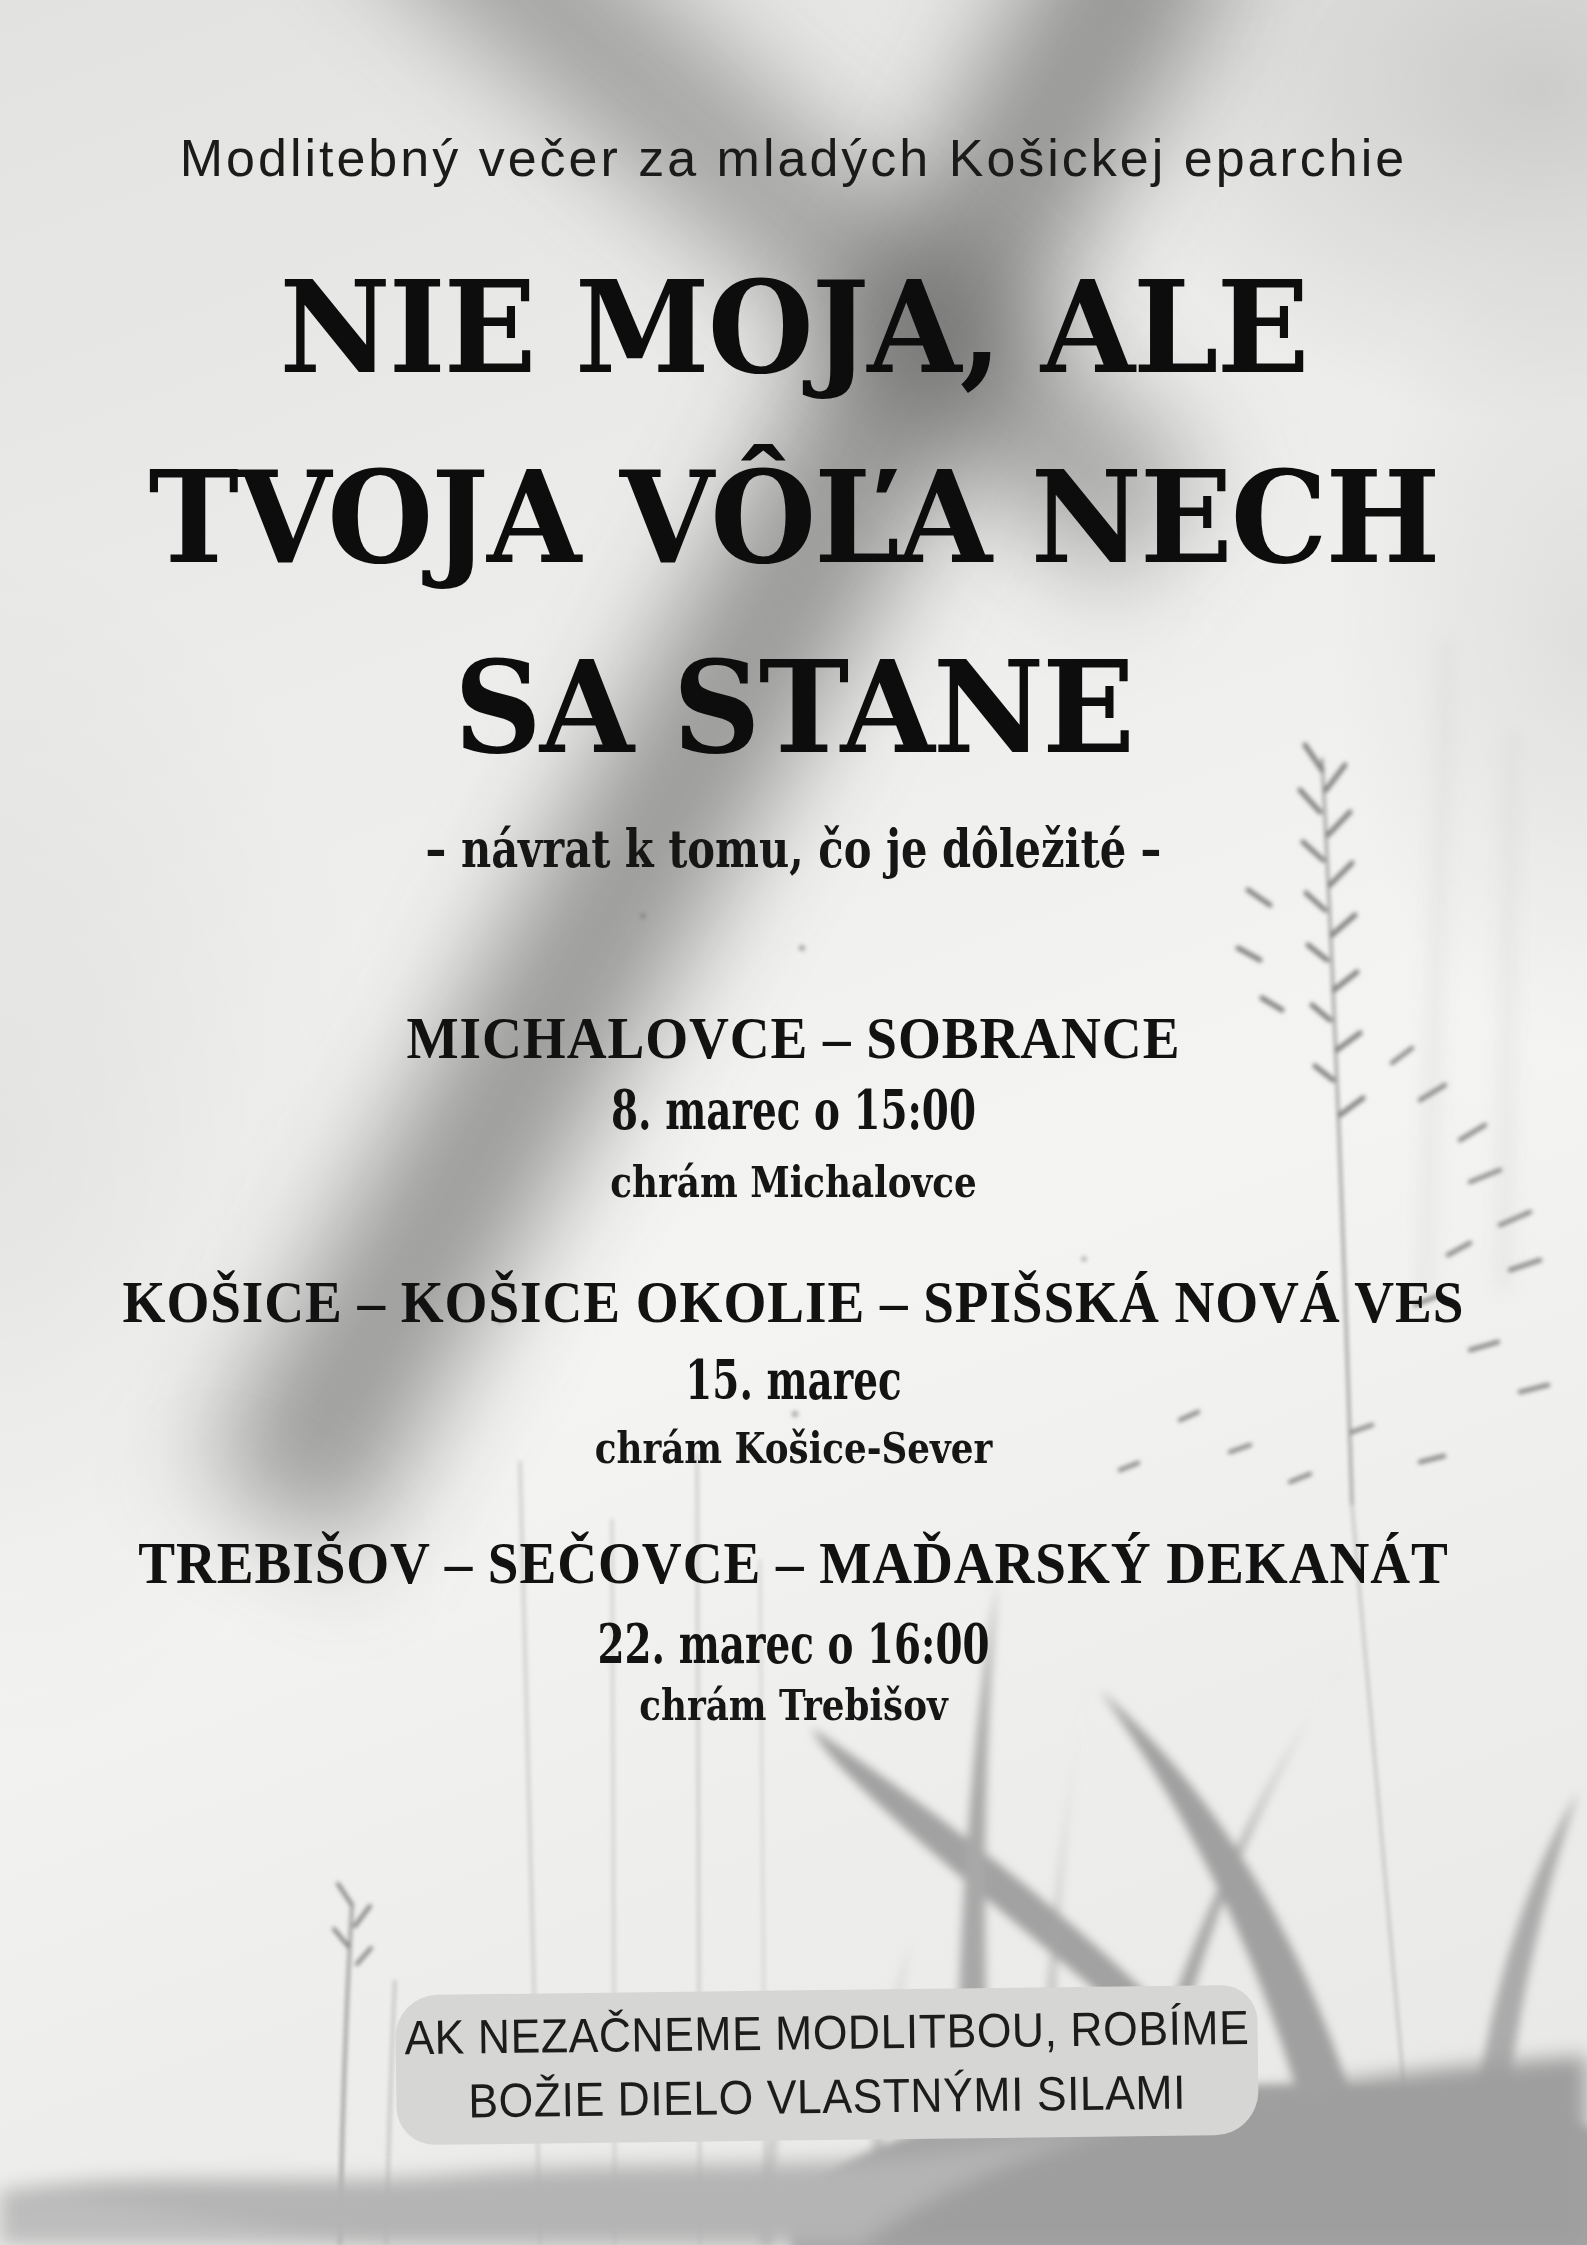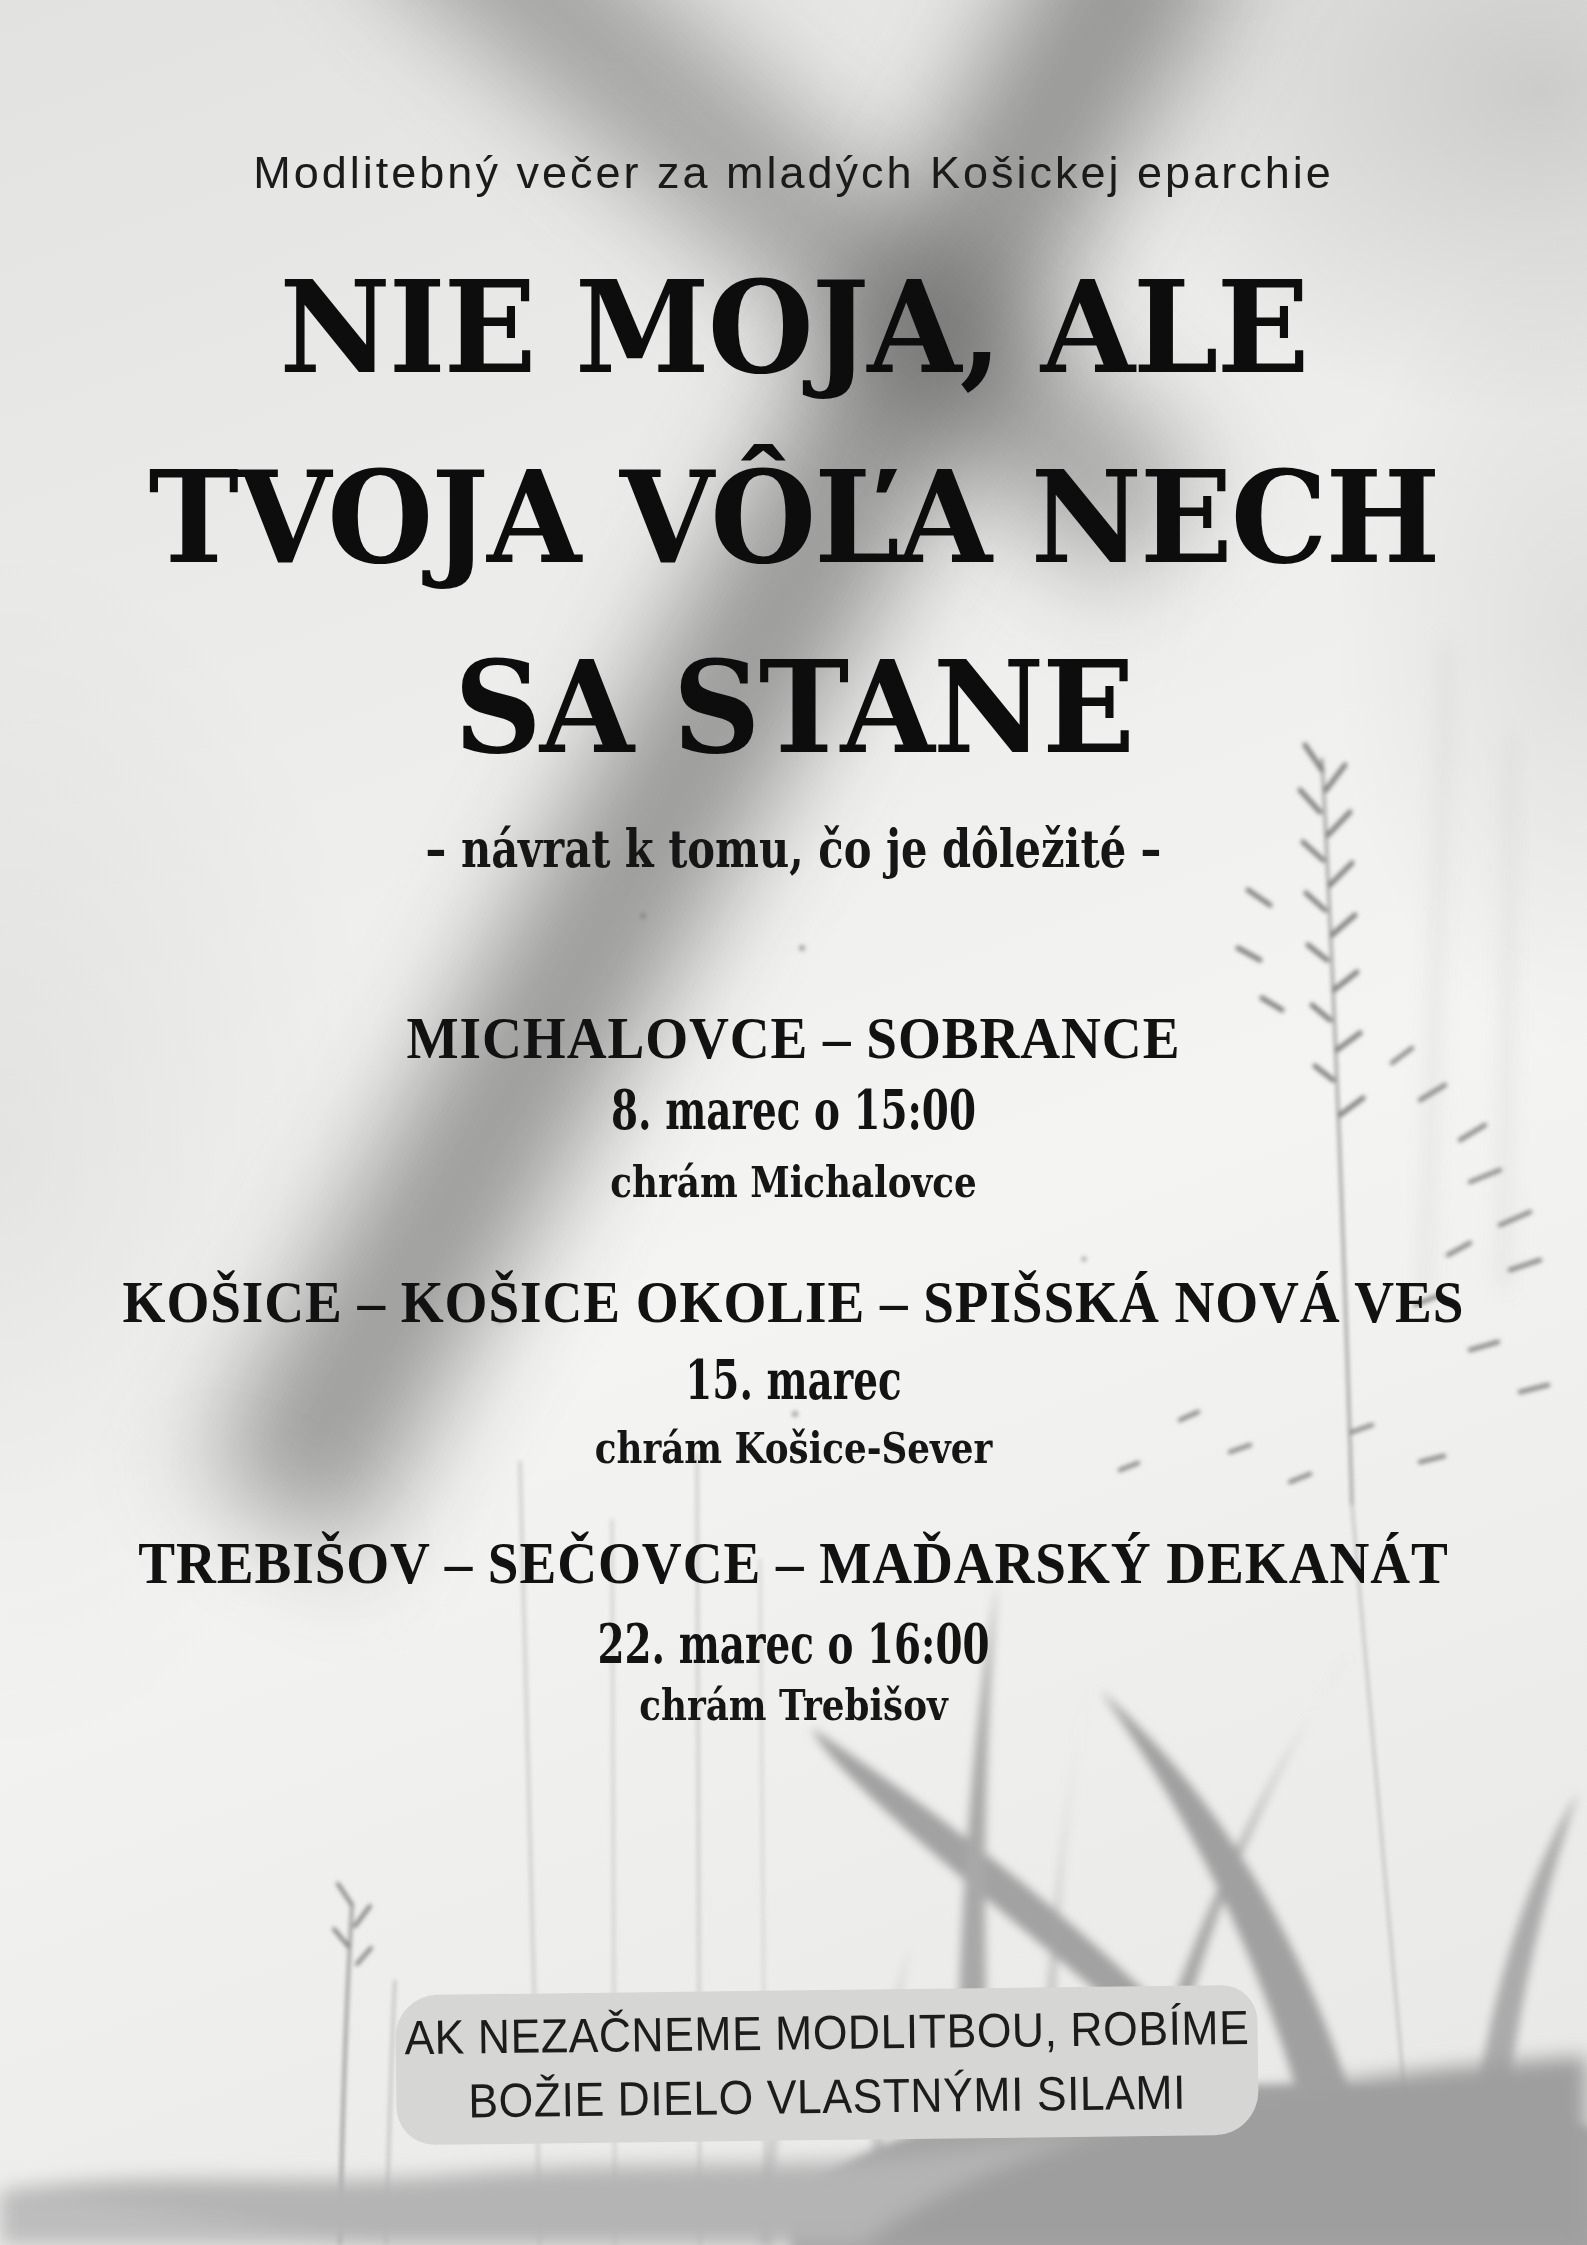--- a/index.html
+++ b/index.html
@@ -12,21 +12,21 @@
       linear-gradient(160deg,#e2e2e0 0%,#ececea 28%,#f4f4f2 55%,#ededeb 78%,#e7e7e5 100%);
     font-family:"Liberation Sans",sans-serif;color:#141414;
   }
   .layer{position:absolute;inset:0;}
   
   .cross-post{position:absolute;left:640px;top:-220px;width:170px;height:1850px;
     background:rgba(68,68,68,0.50);transform:rotate(29deg);filter:blur(52px);}
   .cross-bar{position:absolute;left:275px;top:128px;width:1010px;height:150px;
     background:rgba(68,68,68,0.42);transform:rotate(41deg);filter:blur(52px);}
   .text-line{position:absolute;left:0;right:0;text-align:center;white-space:nowrap;}
-  .kicker{top:147px;font-size:45px;letter-spacing:3px;color:#1b1b1b;}
+  .kicker{top:128px;font-size:52px;letter-spacing:3px;color:#1b1b1b;}
   .title-line{font-family:"DejaVu Serif",serif;font-weight:700;font-size:128px;
     letter-spacing:-2px;color:#0d0d0d;transform:scaleX(0.95);transform-origin:50% 50%;}
   .t1{top:252px;} .t2{top:442px;} .t3{top:632px;}
   .subtitle{top:818px;font-family:"DejaVu Serif",serif;font-weight:700;font-size:52px;
     color:#161616;transform:scaleX(0.80);transform-origin:50% 50%;}
   .ev-heading{font-family:"Liberation Serif",serif;font-weight:700;font-size:60px;
     letter-spacing:1px;color:#121212;transform:scaleX(0.92);transform-origin:50% 50%;}
   .ev-date{font-family:"DejaVu Serif",serif;font-weight:700;font-size:54px;color:#131313;
     transform:scaleX(0.72);transform-origin:50% 50%;}
   .ev-venue{font-family:"DejaVu Serif",serif;font-weight:700;font-size:42px;color:#161616;

